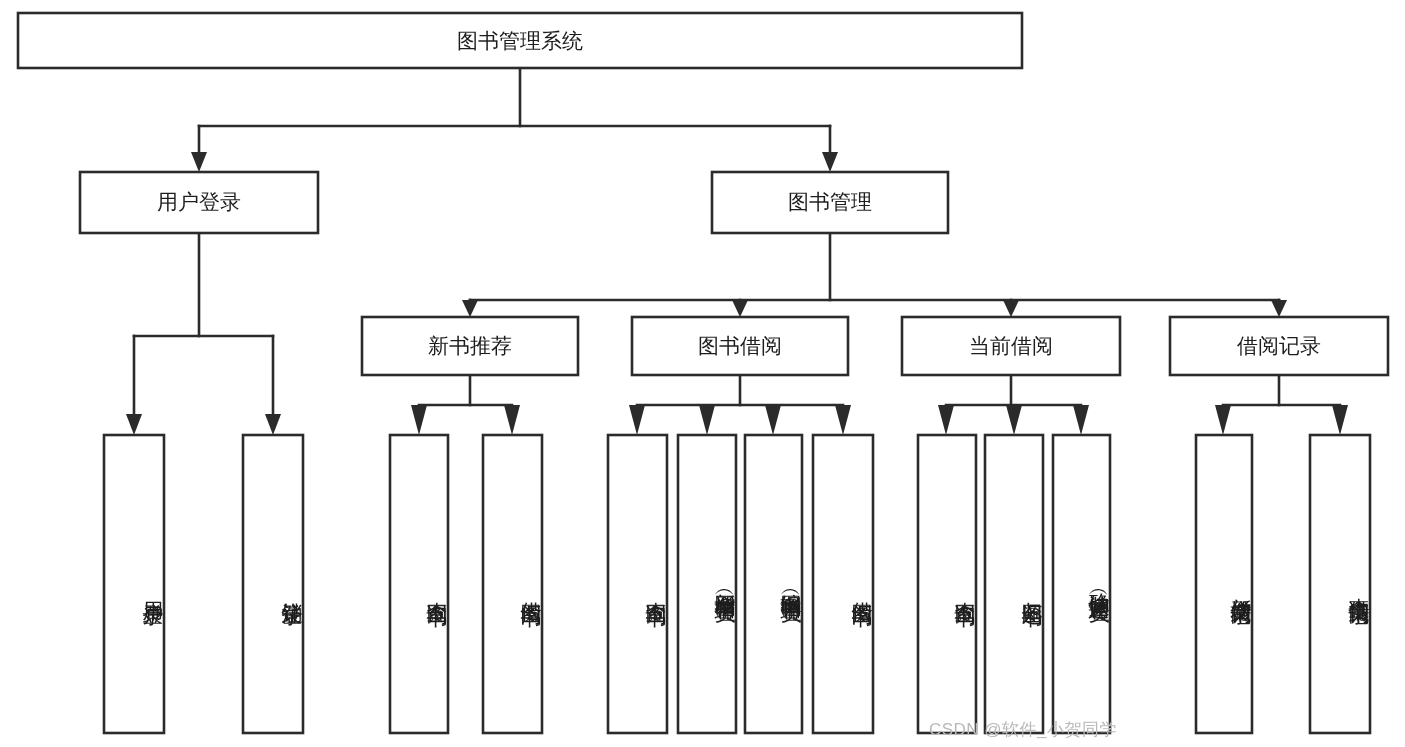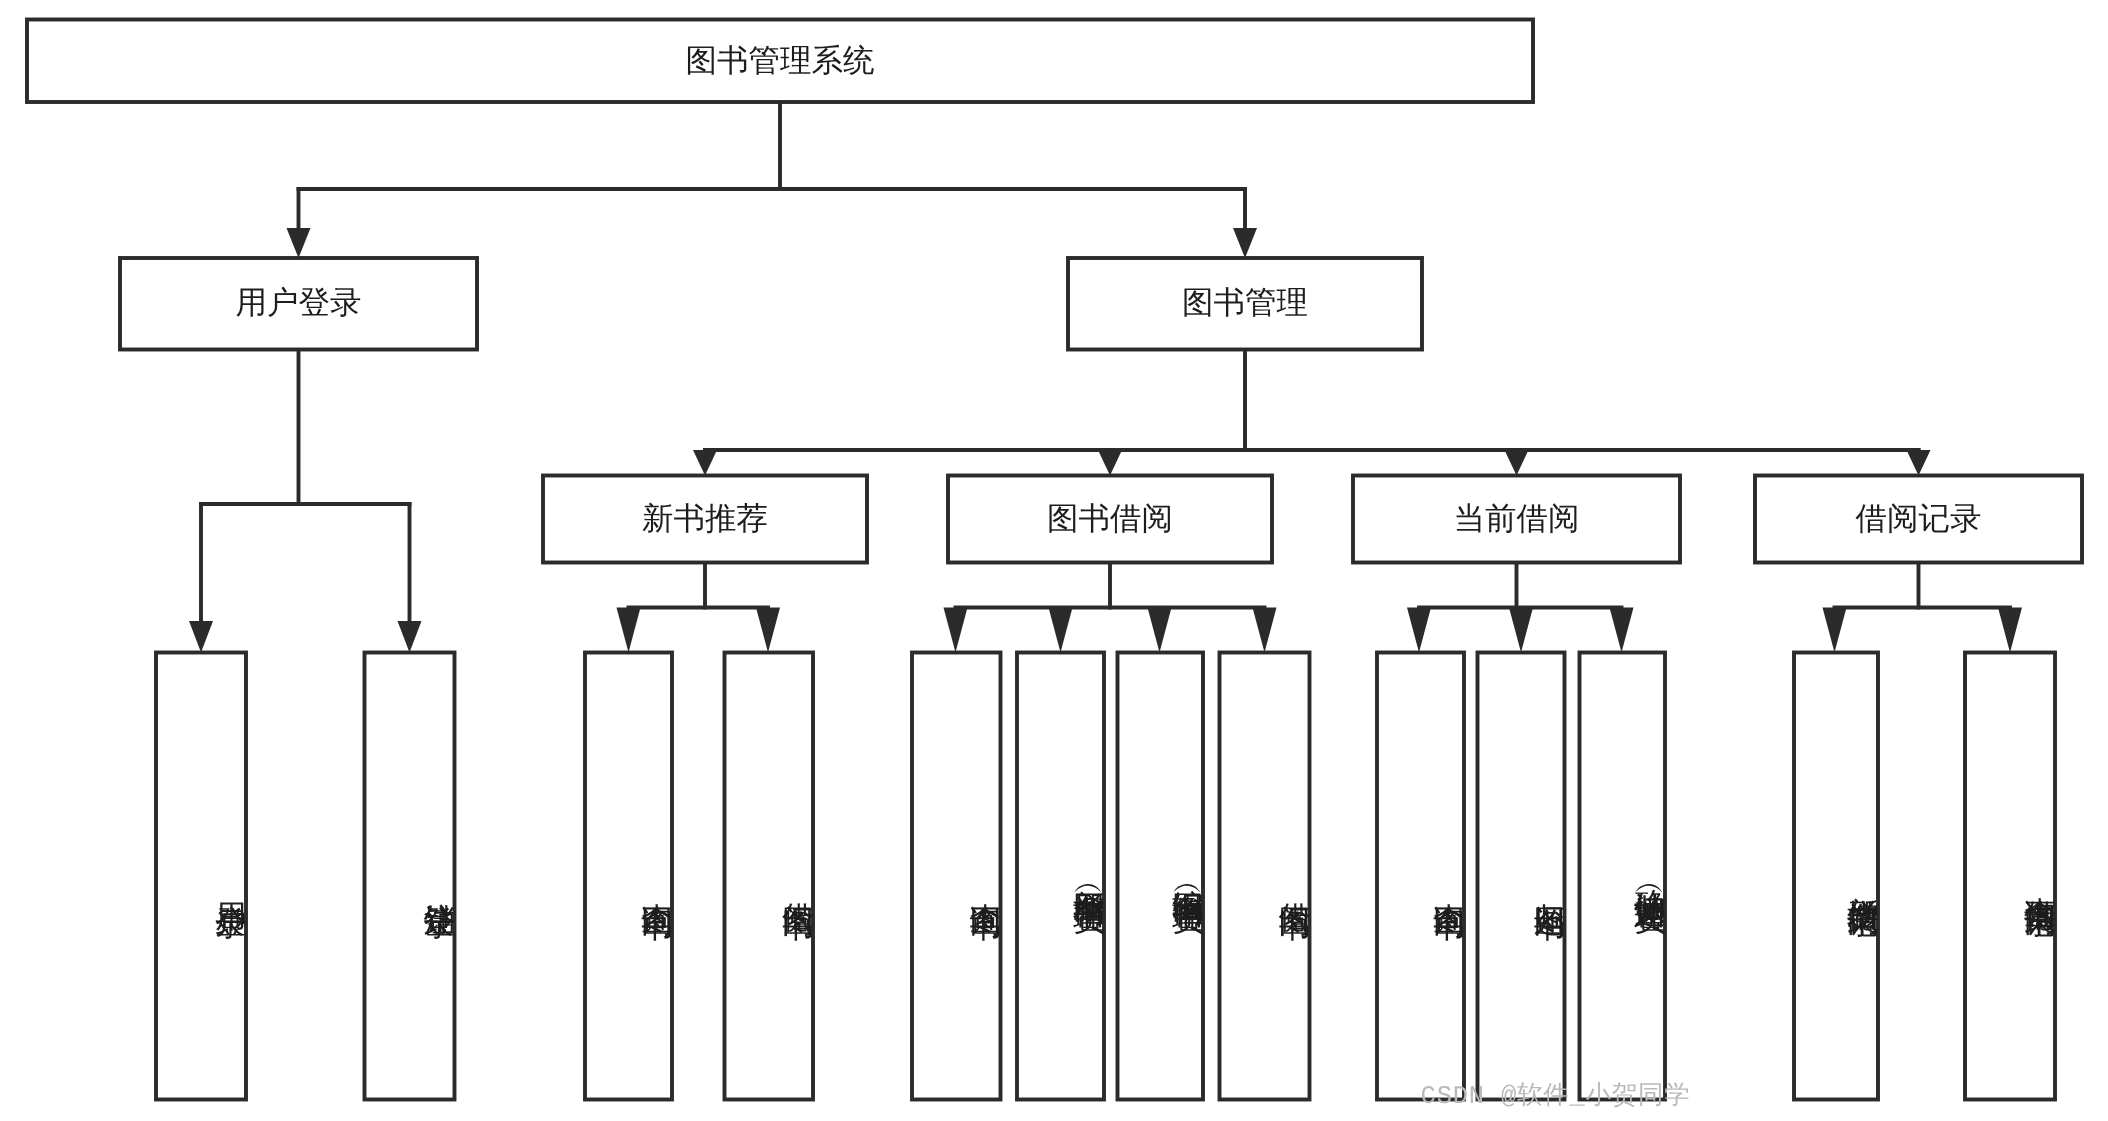--- a/index.html
+++ b/index.html
@@ -60,25 +60,25 @@
     font-size: 21px;
     line-height: 1.05;
     letter-spacing: 1.5px;
     color: #1d1d1d;
     font-family: "Liberation Sans", "DejaVu Sans", sans-serif;
     pointer-events: none;
     user-select: none;
   }
   .watermark {
     position: absolute;
-    right: 10px;
+    right: 20px;
     bottom: 6px;
     font-size: 17px;
     color: #b9b9b9;
-    font-family: Liberation Mono, monospace;
+    font-family: Liberation Sans, sans-serif;
     letter-spacing: 0.5px;
     white-space: nowrap;
     pointer-events: none;
   }
 </style>
 </head>
 <body>
 
 <div id="diagram-root">
 

